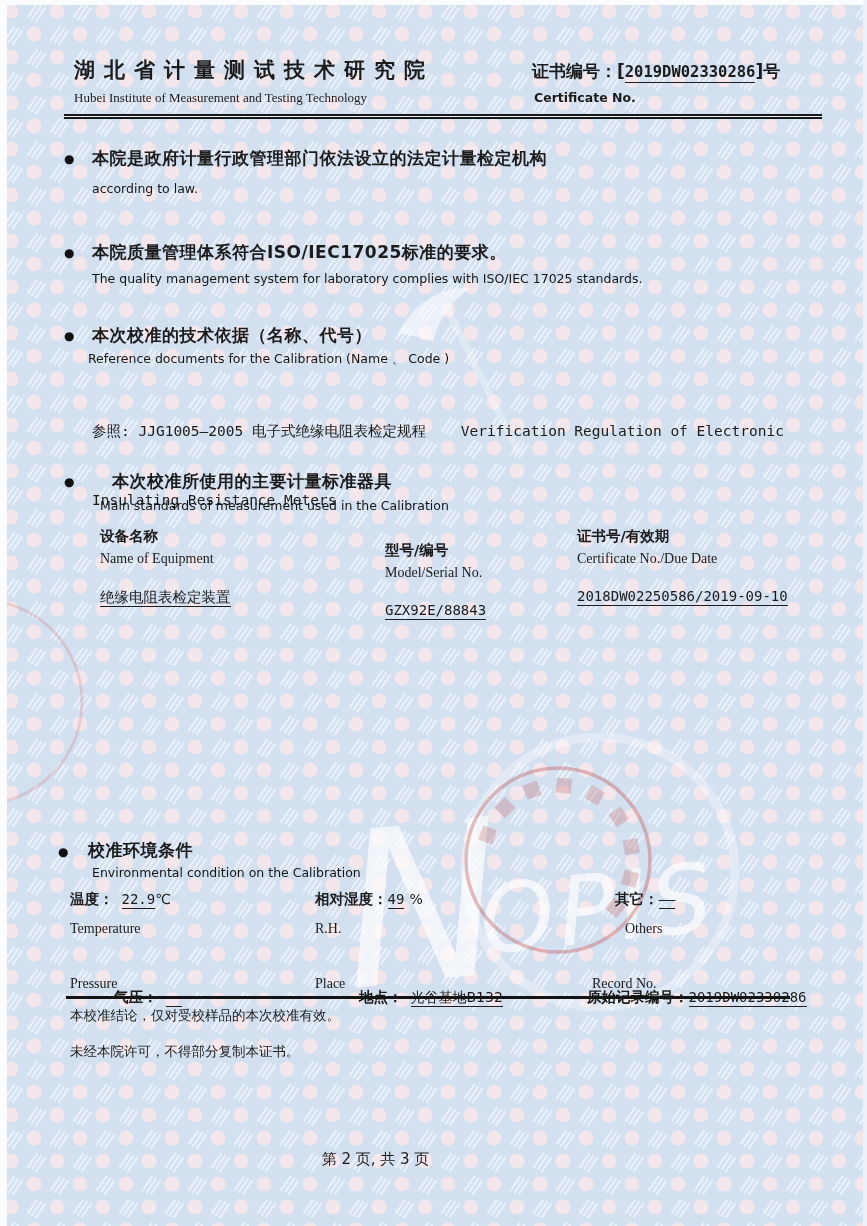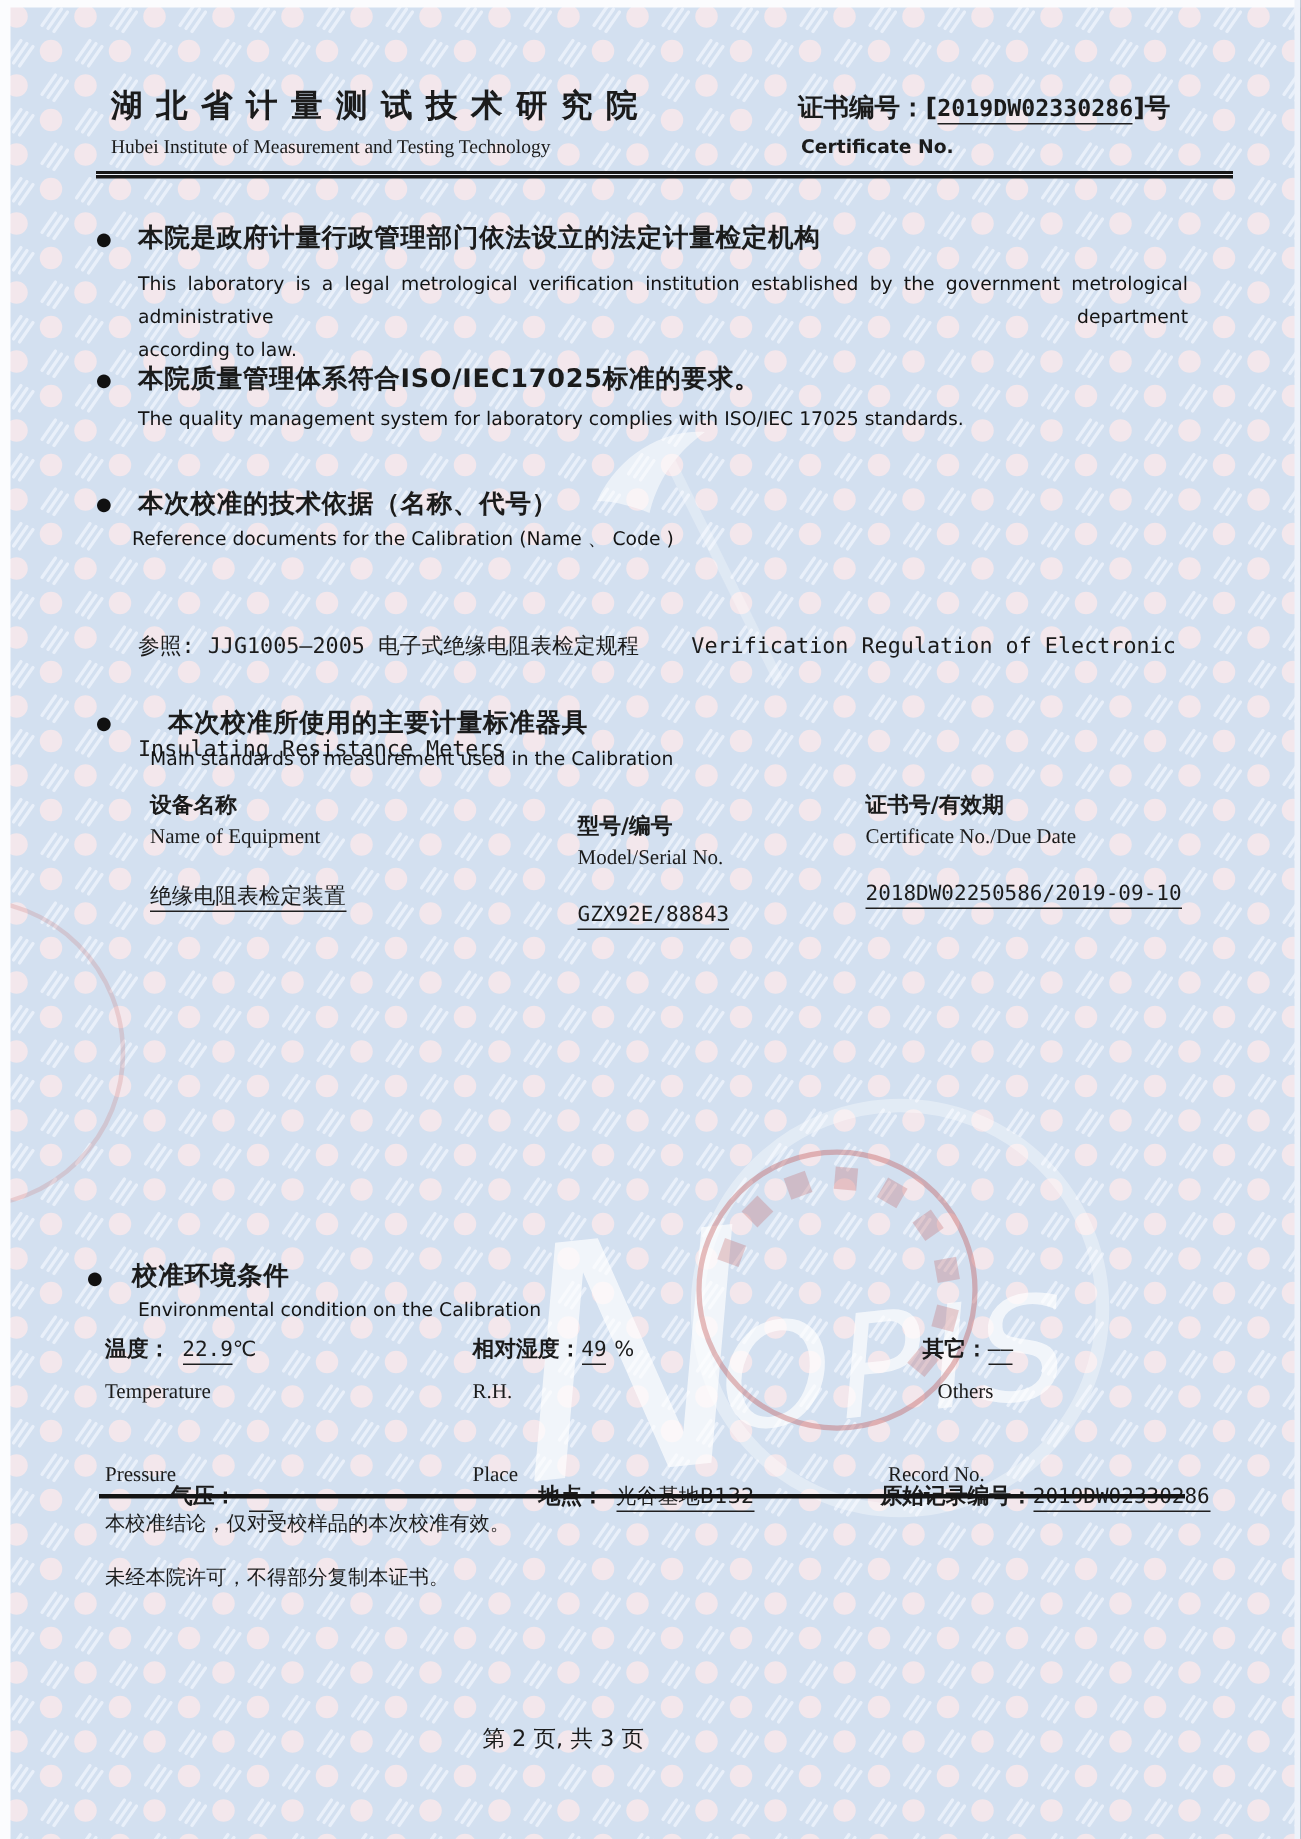--- a/index.html
+++ b/index.html
@@ -122,21 +122,20 @@
 
   <div class="abs inst-zh">湖北省计量测试技术研究院</div>
   <div class="abs inst-en">Hubei Institute of Measurement and Testing Technology</div>
   <div class="abs cert-zh"><span>证书编号：</span><span>[</span><span class="mono num u">2019DW02330286</span><span>]</span><span>号</span></div>
   <div class="abs cert-en">Certificate No.</div>
   <div class="abs rule-double"></div>
 
   <div class="abs dot b1-dot">●</div>
   <div class="abs hzh b1-zh">本院是政府计量行政管理部门依法设立的法定计量检定机构</div>
   <div class="abs en-sub b1-en">
-    <span class="justify-full">This laboratory is a legal metrological verification institution established by the government metrological administrative department</span>
     <span>according to law.</span>
   </div>
 
   <div class="abs dot b2-dot">●</div>
   <div class="abs hzh b2-zh">本院质量管理体系符合ISO/IEC17025标准的要求。</div>
   <div class="abs en-sub b2-en">The quality management system for laboratory complies with ISO/IEC 17025 standards.</div>
 
   <div class="abs dot b3-dot">●</div>
   <div class="abs hzh b3-zh">本次校准的技术依据（名称、代号）</div>
   <div class="abs en-sub b3-en">Reference documents for the Calibration (Name 、 Code )</div>

